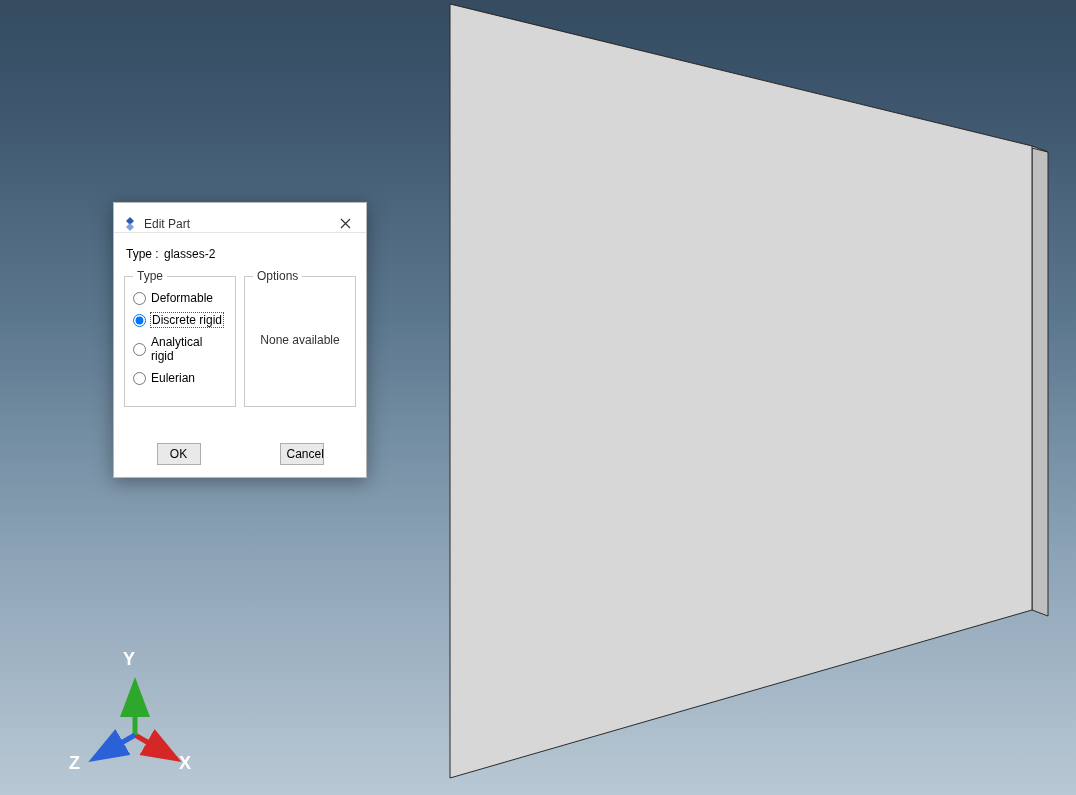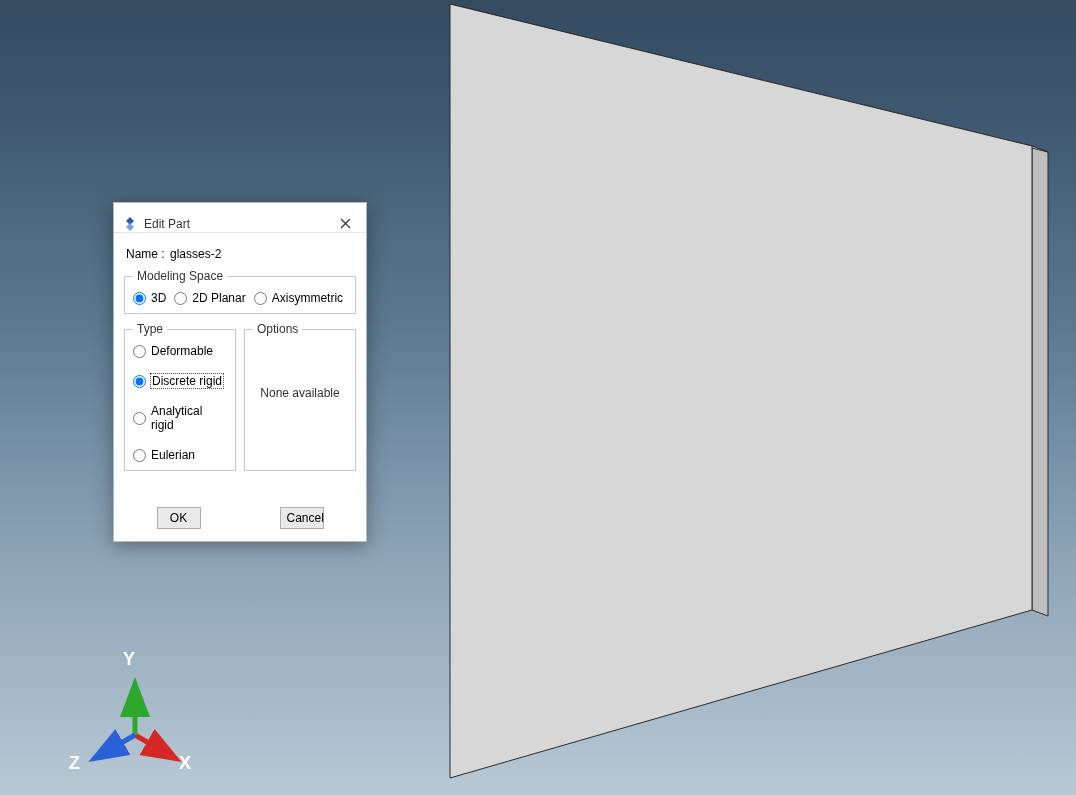--- a/index.html
+++ b/index.html
@@ -74,21 +74,21 @@
   .row-name .lbl { margin-right: 2px; }
 
   fieldset {
     border: 1px solid #c8c8c8;
     margin: 0 0 8px 0;
     padding: 8px 8px 8px 8px;
   }
   legend { padding: 0 4px; color: #333; }
 
   .radio-row { display: flex; gap: 8px; flex-wrap: wrap; }
-  .radio-col { display: flex; flex-direction: column; gap: 16px; justify-content: flex-end; }
+  .radio-col { display: flex; flex-direction: column; gap: 8px; justify-content: flex-end; }
 
   .radio {
     display: inline-flex;
     align-items: center;
     gap: 5px;
     cursor: pointer;
   }
   .radio input { margin: 0; }
   .dotted-focus { outline: 1px dotted #555; outline-offset: 0px; padding: 0 1px; }
 
@@ -165,41 +165,24 @@
     <span class="spacer"></span>
     <div class="close-btn">
       <svg width="11" height="11" viewBox="0 0 11 11">
           <path d="M1 1 L10 10 M10 1 L1 10" stroke="currentColor" stroke-width="1.2"></path>
         </svg>
     </div>
   </div>
 
   <div class="dlg-body">
     <div class="row-name">
-      <span class="lbl">Name :</span>
+      <span class="lbl">Type :</span>
       <span>glasses-2</span>
     </div>
 
-    <fieldset>
-      <legend>Modeling Space</legend>
-      <div class="radio-row">
-        <label class="radio">
-          <input type="radio" name="mspace" checked="" style="">
-          <span>3D</span>
-        </label>
-        <label class="radio">
-          <input type="radio" name="mspace" style="">
-          <span>2D Planar</span>
-        </label>
-        <label class="radio">
-          <input type="radio" name="mspace" style="">
-          <span>Axisymmetric</span>
-        </label>
-      </div>
-    </fieldset>
 
     <div class="two-col">
       <fieldset>
         <legend>Type</legend>
         <div class="radio-col">
           <label class="radio">
             <input type="radio" name="ptype" style="">
             <span>Deformable</span>
           </label>
           <label class="radio">

